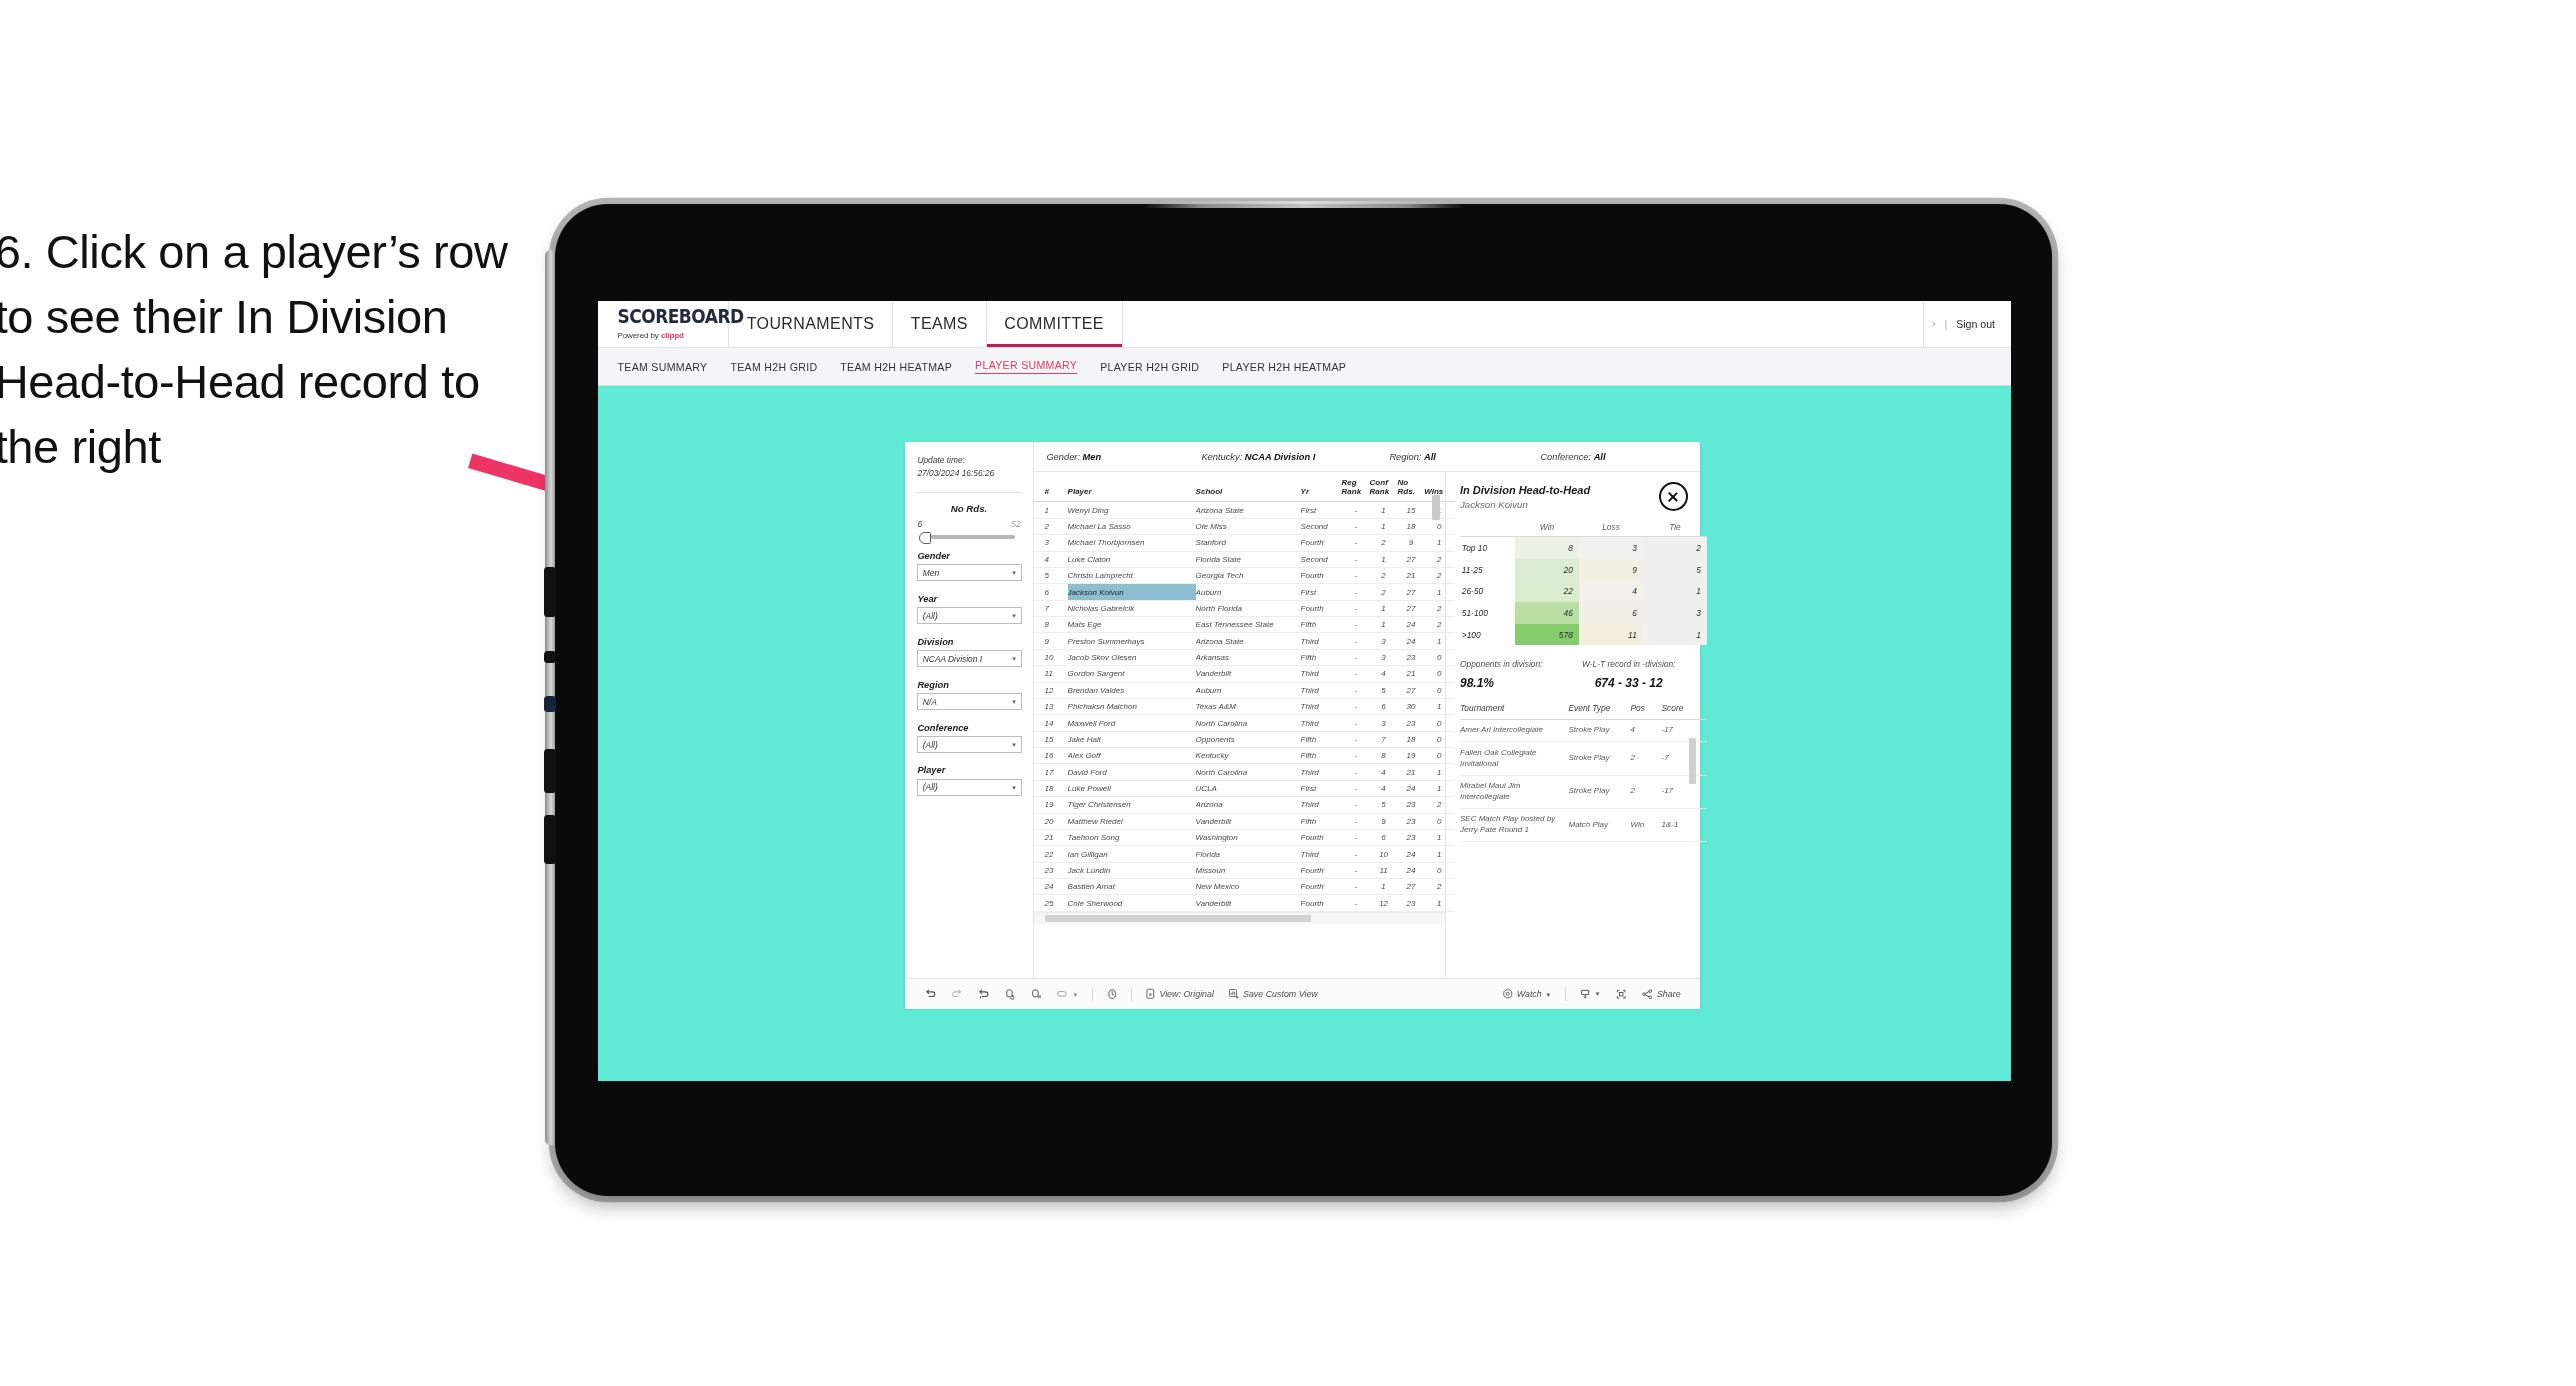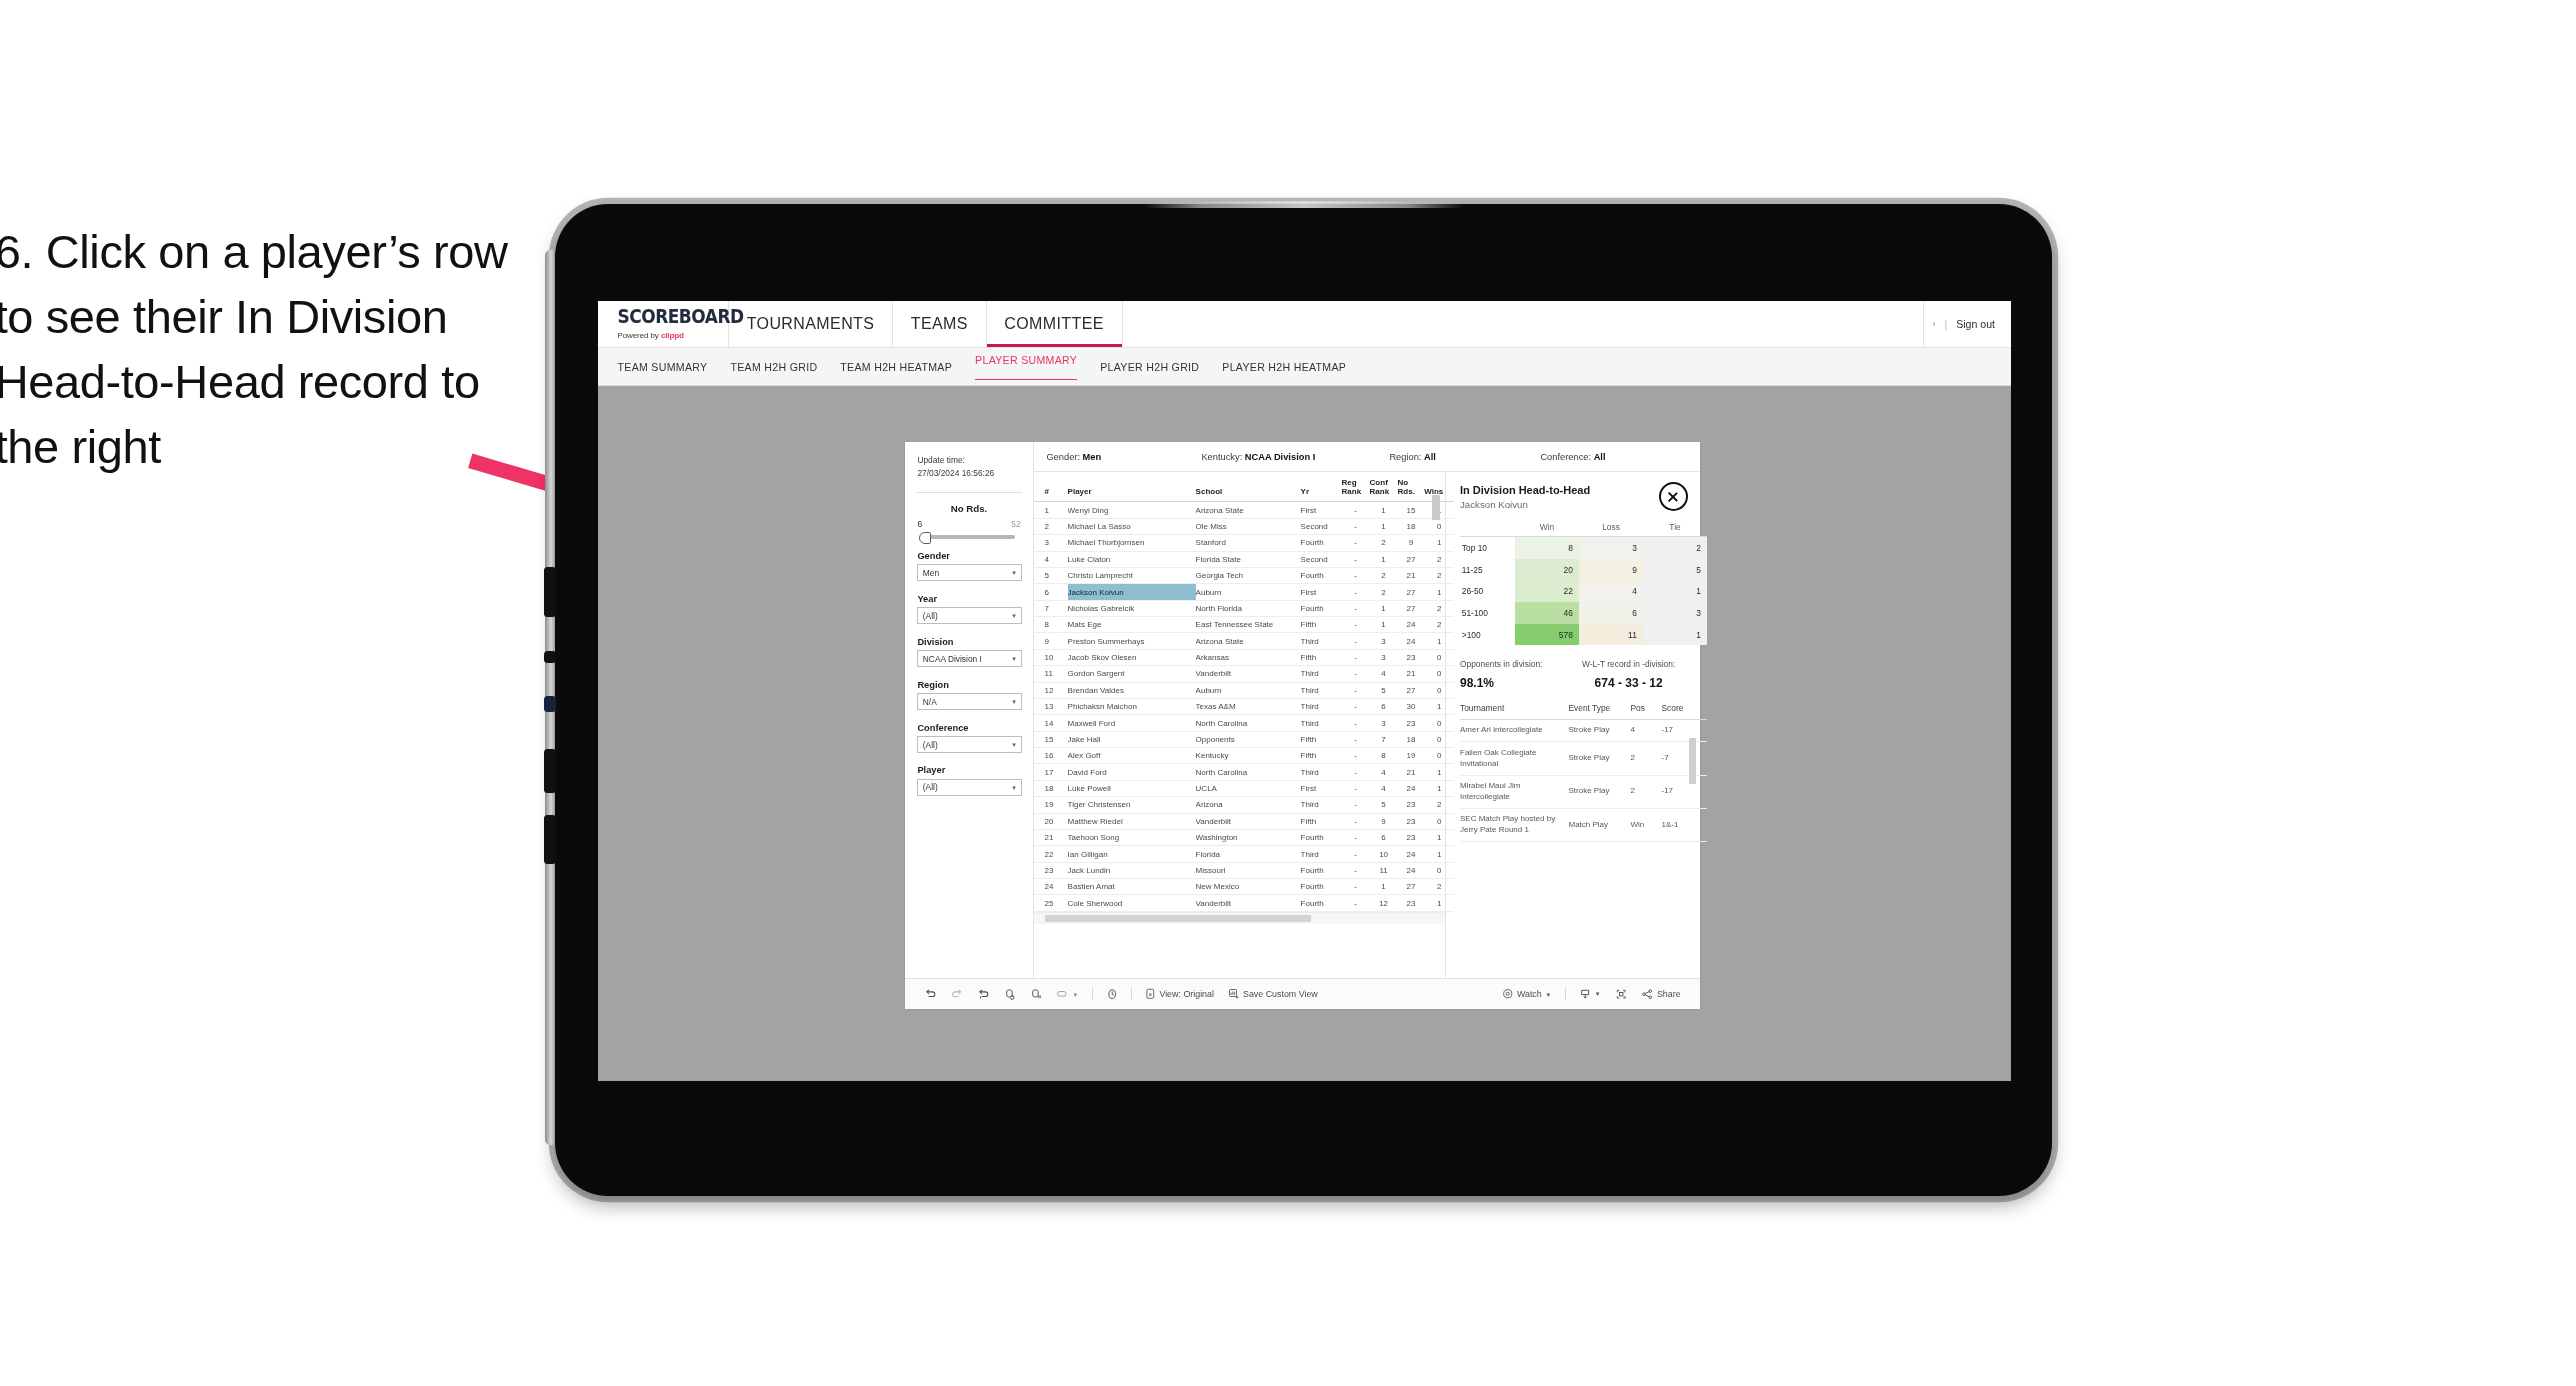--- a/index.html
+++ b/index.html
@@ -63,24 +63,24 @@
   .topnav-item.active:after{content:"";position:absolute;left:0;right:0;bottom:0;height:3.5px;background:#c2185b;}
   .topnav-spacer{flex:1;border-right:0.9px solid #e2e2e2;}
   .topnav-right{display:flex;align-items:center;padding:0 16px 0 8.9px;gap:8.9px;font-size:10.6px;color:#2b2b2b;}
   .topnav-right .sep{color:#b5b5b5;}
   .topnav-right .caret{font-size:8.9px;color:#777;}
 
   
   #subnav{height:37px;background:#f4f5f7;border-top:0.9px solid #e2e2e2;border-bottom:0.9px solid #d9dade;
           display:flex;align-items:center;padding-left:19.5px;gap:23px;}
   .subnav-item{font-size:10.6px;color:#333;letter-spacing:0.3px;cursor:pointer;}
-  .subnav-item.active{color:#e8365d;border-bottom:0.9px solid #e8365d;padding-bottom:13px;}
-
-  
-  #canvas{position:relative;height:696px;background:#a3a3a3;}
+  .subnav-item.active{color:#e8365d;border-bottom:0.9px solid #e8365d;padding-bottom:2px;}
+
+  
+  #canvas{position:relative;height:696px;background:#5eead4;font-style:italic;}
   #viz{position:absolute;left:307px;top:56px;width:795px;height:567px;background:#ffffff;
        box-shadow:0 0.9px 2.7px rgba(0,0,0,.12);display:flex;flex-direction:column;}
   #vizbody{flex:1;display:flex;min-height:0;}
 
   
   #filters{width:129px;border-right:0.9px solid #e4e4e4;padding:12.4px 0 0 0;box-sizing:border-box;}
   .update{padding:0 12.4px;font-size:8.4px;color:#3a3a3a;line-height:1.5;}
   .fsep{height:0.9px;background:#e0e0e0;margin:12.4px 10.6px 0 10.6px;}
   .slider-wrap{padding:10.6px 12.4px 0 12.4px;}
   .slider-title{font-size:9.7px;font-weight:bold;color:#222;text-align:center;margin-bottom:4.4px;}

